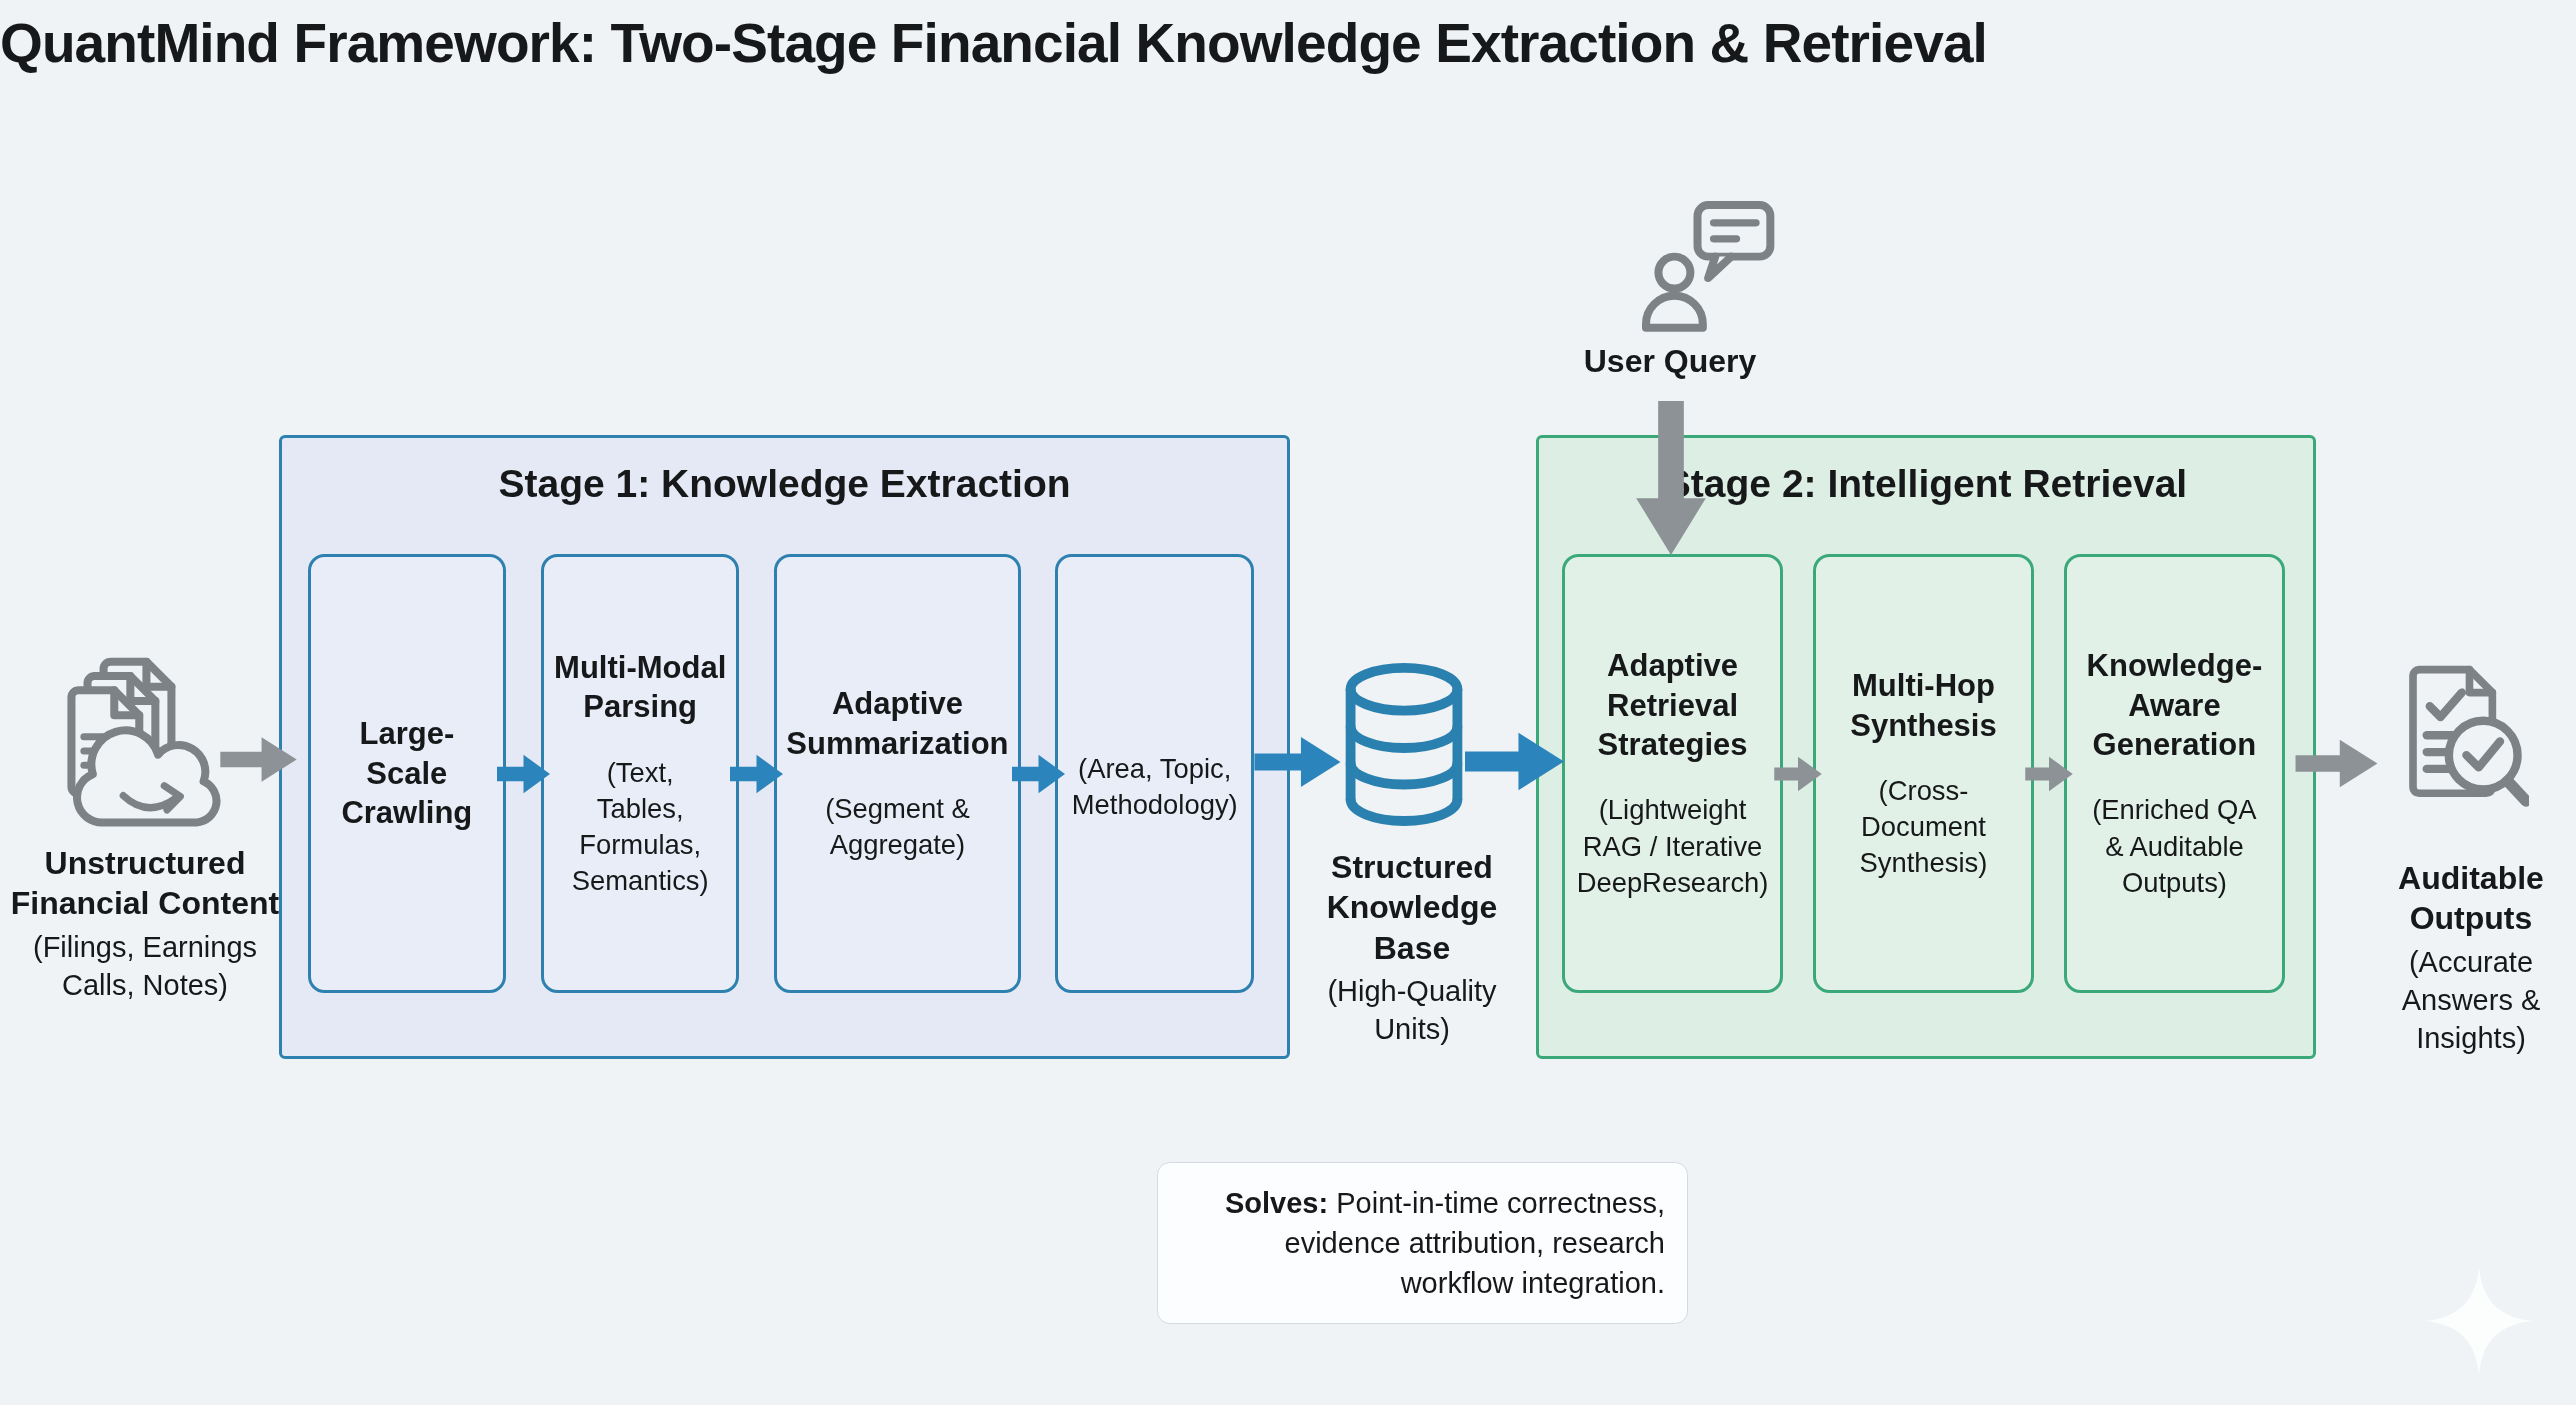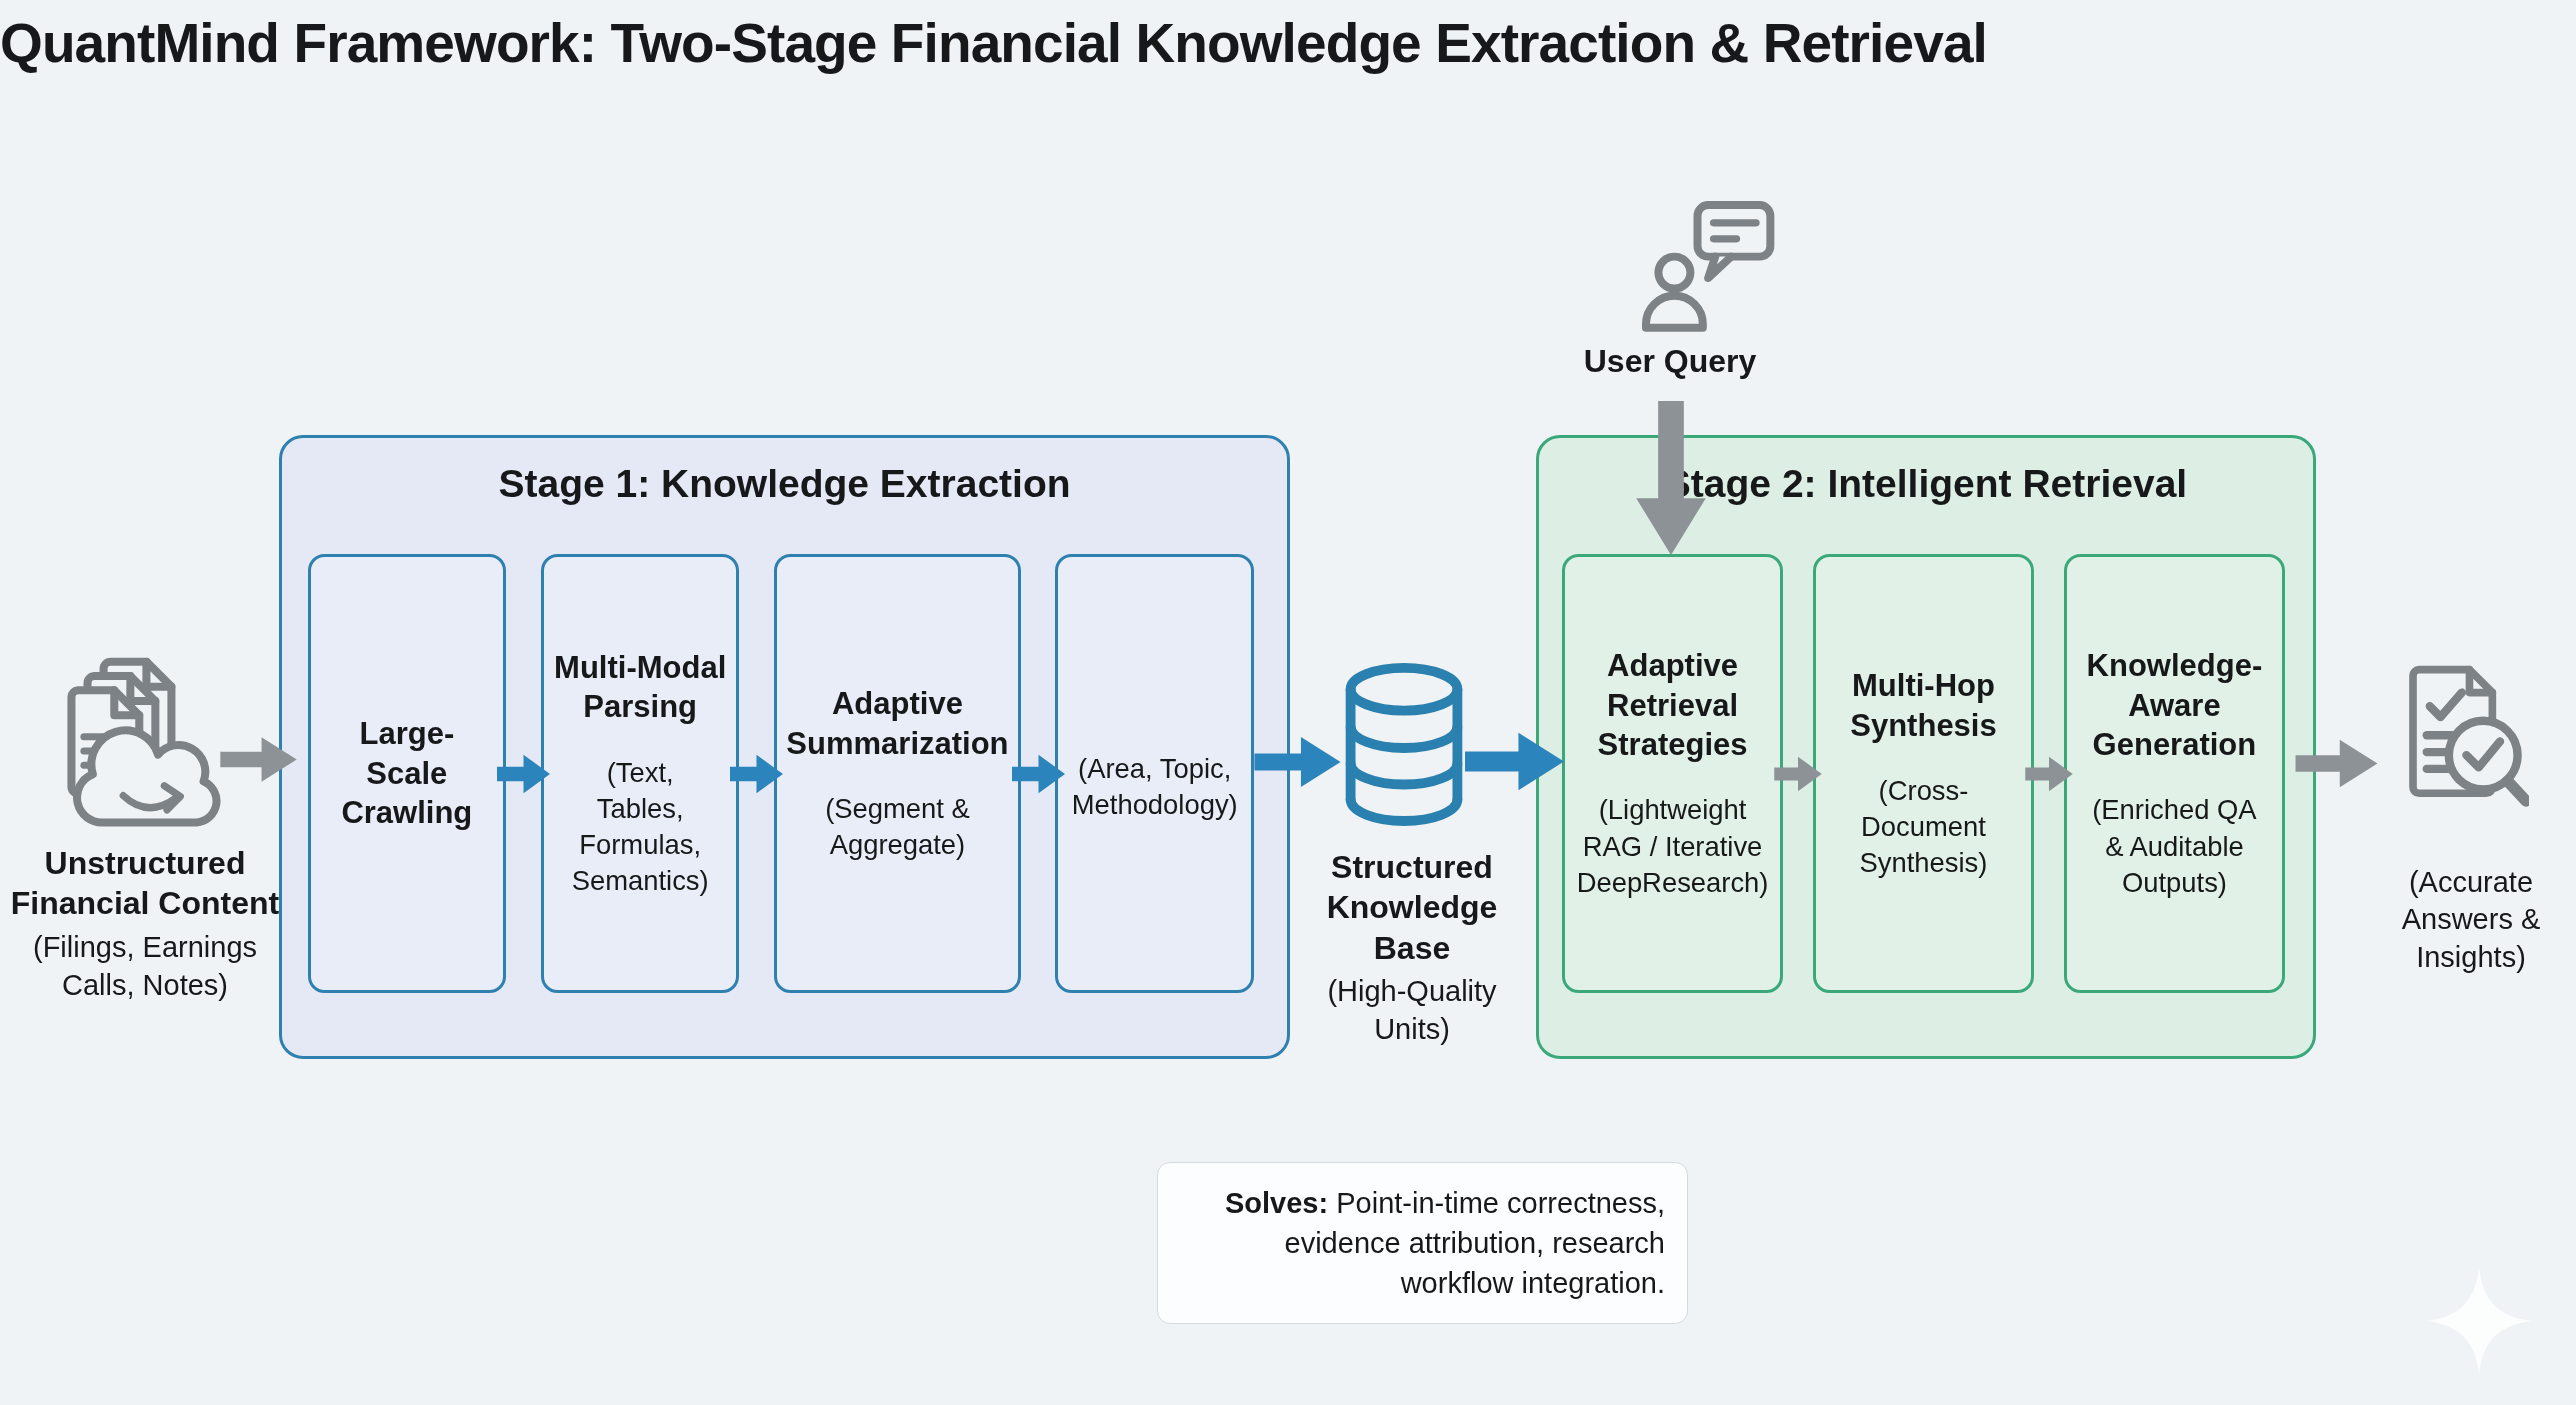--- a/index.html
+++ b/index.html
@@ -10,21 +10,21 @@
     color:var(--text,#17181a);
   }
   .abs{position:absolute;}
 
   .diagram-title{
     left:0;right:0;top:11px;text-align:left;
     font-size:55px;font-weight:bold;letter-spacing:-0.9px;
   }
 
   
-  .stage{box-sizing:border-box;border-radius:24px;}
+  .stage{box-sizing:border-box;border-radius:6px;}
   .stage1{left:279px;top:435px;width:1011px;height:624px;
     background:var(--stage1_fill);border:3.7px solid var(--stage1_border);}
   .stage2{left:1536px;top:435px;width:780px;height:624px;
     background:var(--stage2_fill);border:3.7px solid var(--stage2_border);}
   .stage-title{position:absolute;top:24px;left:0;right:0;text-align:center;
     font-size:39px;font-weight:bold;}
 
   .boxrow{position:absolute;top:116px;height:439px;display:flex;align-items:stretch;}
   .stage1 .boxrow{left:25.6px;right:33px;}
   .stage2 .boxrow{left:23px;right:28px;}
@@ -232,20 +232,22 @@
           <path d="M56 124 H98"></path>
           <path d="M56 146 H92"></path>
       </g>
       <circle cx="130" cy="128" r="45" stroke-width="11" fill="#f0f3f6"></circle>
       <path d="M162 162 L186 188" stroke-width="15"></path>
       <path d="M108 128 L124 144 L152 110" stroke-width="11"></path>
     </g>
   </svg>
 </div>
 <div class="abs nodelabel" style="left:2366px;top:858px;width:194px;">
+  <div class="t">Auditable
+Outputs</div>
   <div class="s">(Accurate
 Answers &amp;
 Insights)</div>
 </div>
 
 <div class="abs solves"><span class="b">Solves:</span><span> Point-in-time correctness,
 evidence attribution, research
 workflow integration.</span></div>
 
 <svg class="abs" style="left:2426px;top:1268px;opacity:0.85;" width="106" height="106" viewBox="0 0 116 116">

